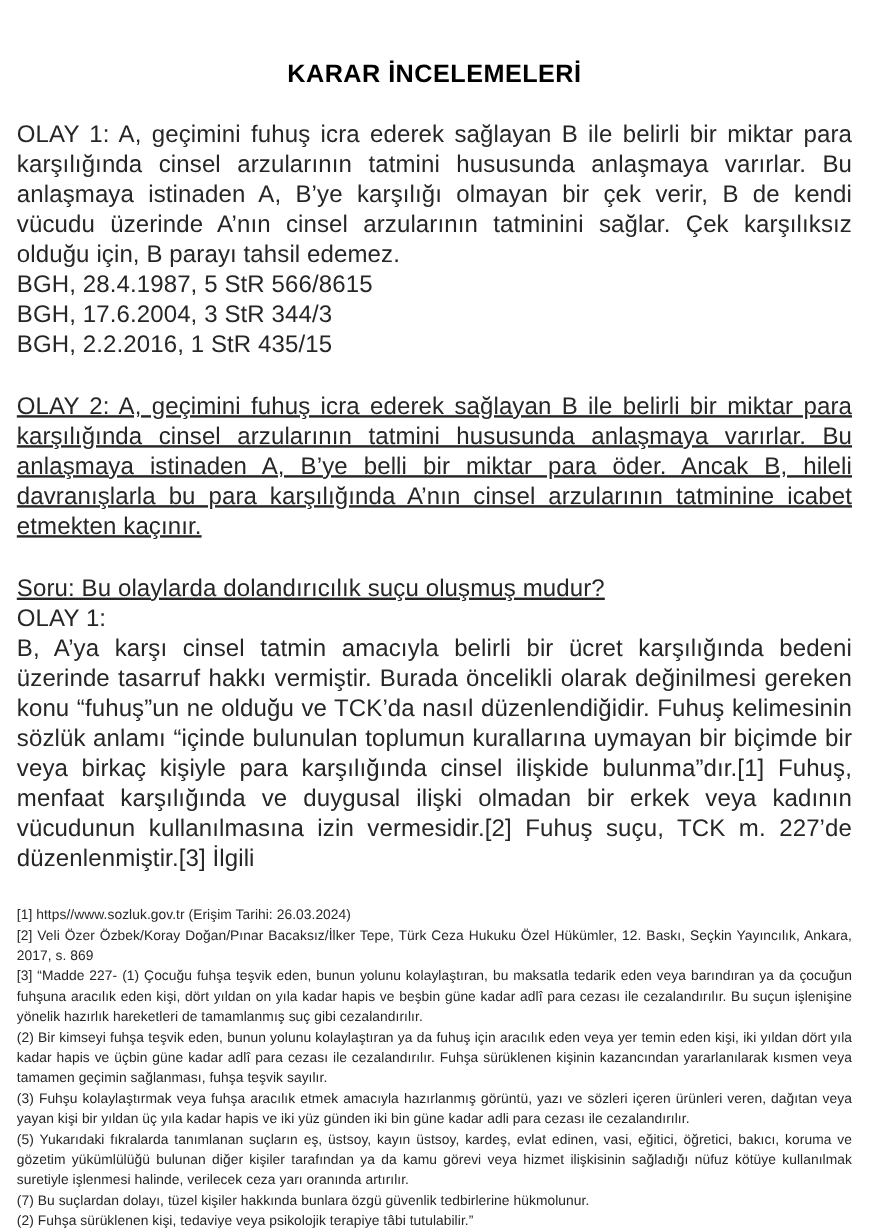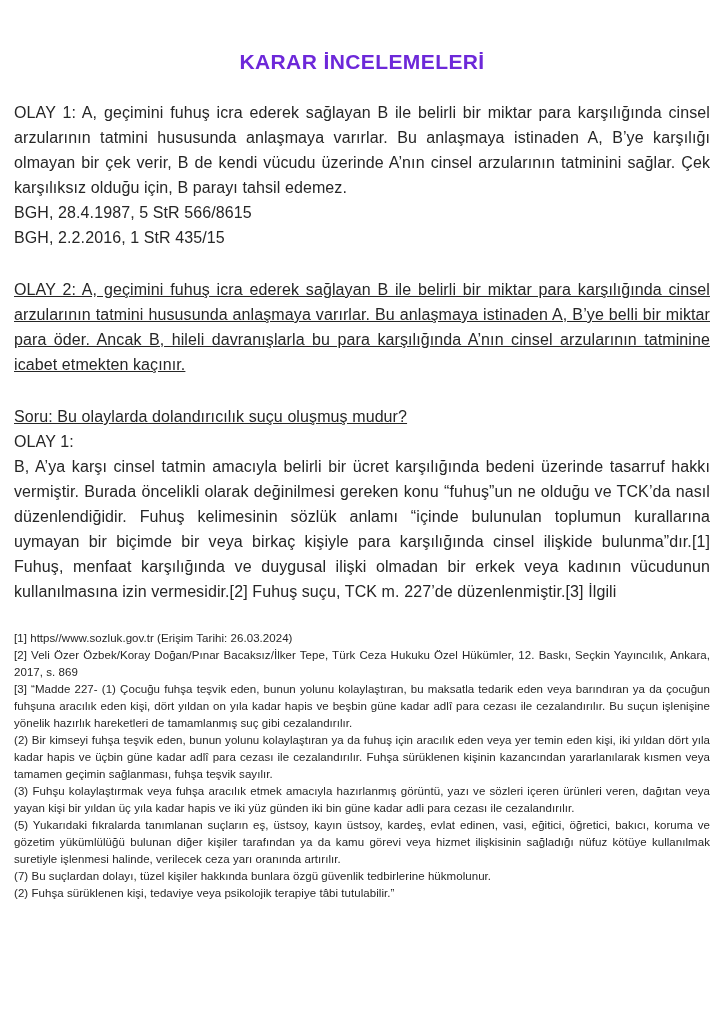--- a/index.html
+++ b/index.html
@@ -14,24 +14,24 @@
     font-family: "Liberation Sans", sans-serif;
     color: #262626;
     overflow: hidden;
   }
   .title {
     margin: 0 0 26px 0;
     text-align: center;
     font-size: 21px;
     font-weight: 700;
     letter-spacing: 0.4px;
-    color: #6d28d9;
+    color: #000000;
   }
   .body {
-    font-size: 16px;
+    font-size: 20px;
     line-height: 25px;
     letter-spacing: 0.1px;
   }
   .just { text-align: justify; }
   p.para { margin: 0; }
   .gap { margin-top: 27px !important; text-decoration: underline; }
   .citation { margin: 0; }
   .footnotes { margin-top: 26px; }
   .fn {
     margin: 0;
@@ -43,20 +43,21 @@
 </head>
 <body>
 
 <div class="page">
 
   <h1 class="title">KARAR İNCELEMELERİ</h1>
 
   <p class="body just para">OLAY 1: A, geçimini fuhuş icra ederek sağlayan B ile belirli bir miktar para karşılığında cinsel arzularının tatmini hususunda anlaşmaya varırlar. Bu anlaşmaya istinaden A, B’ye karşılığı olmayan bir çek verir, B de kendi vücudu üzerinde A’nın cinsel arzularının tatminini sağlar. Çek karşılıksız olduğu için, B parayı tahsil edemez.</p>
 
   <div class="body citation">BGH, 28.4.1987, 5 StR 566/8615</div>
+  <div class="body citation">BGH, 17.6.2004, 3 StR 344/3</div>
   <div class="body citation">BGH, 2.2.2016, 1 StR 435/15</div>
 
   <p class="body just para gap">OLAY 2: A, geçimini fuhuş icra ederek sağlayan B ile belirli bir miktar para karşılığında cinsel arzularının tatmini hususunda anlaşmaya varırlar. Bu anlaşmaya istinaden A, B’ye belli bir miktar para öder. Ancak B, hileli davranışlarla bu para karşılığında A’nın cinsel arzularının tatminine icabet etmekten kaçınır.</p>
 
   <div class="body gap">Soru: Bu olaylarda dolandırıcılık suçu oluşmuş mudur?</div>
   <div class="body">OLAY 1:</div>
   <p class="body just para">B, A’ya karşı cinsel tatmin amacıyla belirli bir ücret karşılığında bedeni üzerinde tasarruf hakkı vermiştir. Burada öncelikli olarak değinilmesi gereken konu “fuhuş”un ne olduğu ve TCK’da nasıl düzenlendiğidir. Fuhuş kelimesinin sözlük anlamı “içinde bulunulan toplumun kurallarına uymayan bir biçimde bir veya birkaç kişiyle para karşılığında cinsel ilişkide bulunma”dır.[1] Fuhuş, menfaat karşılığında ve duygusal ilişki olmadan bir erkek veya kadının vücudunun kullanılmasına izin vermesidir.[2] Fuhuş suçu, TCK m. 227’de düzenlenmiştir.[3] İlgili</p>
 
   <div class="footnotes">
     <p class="fn just">[1] https//www.sozluk.gov.tr (Erişim Tarihi: 26.03.2024)</p>

